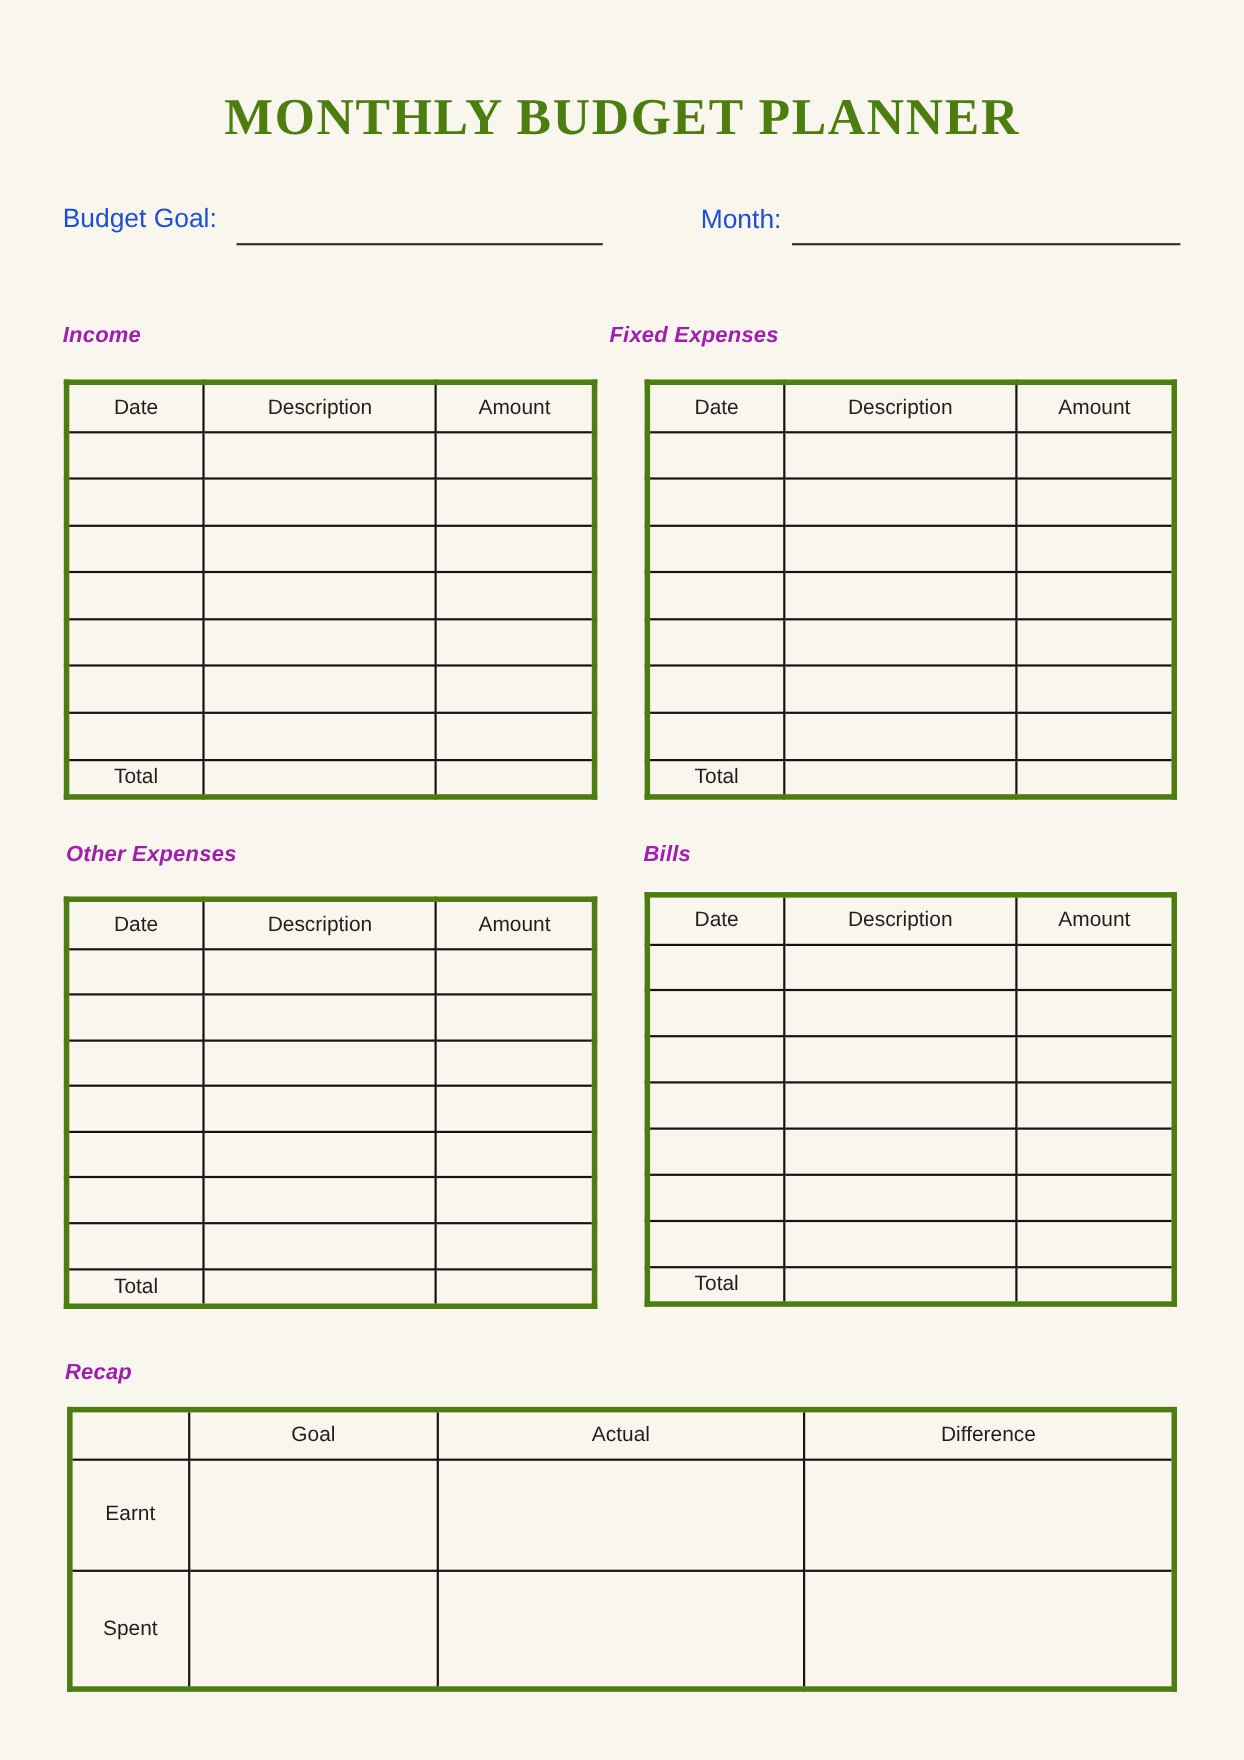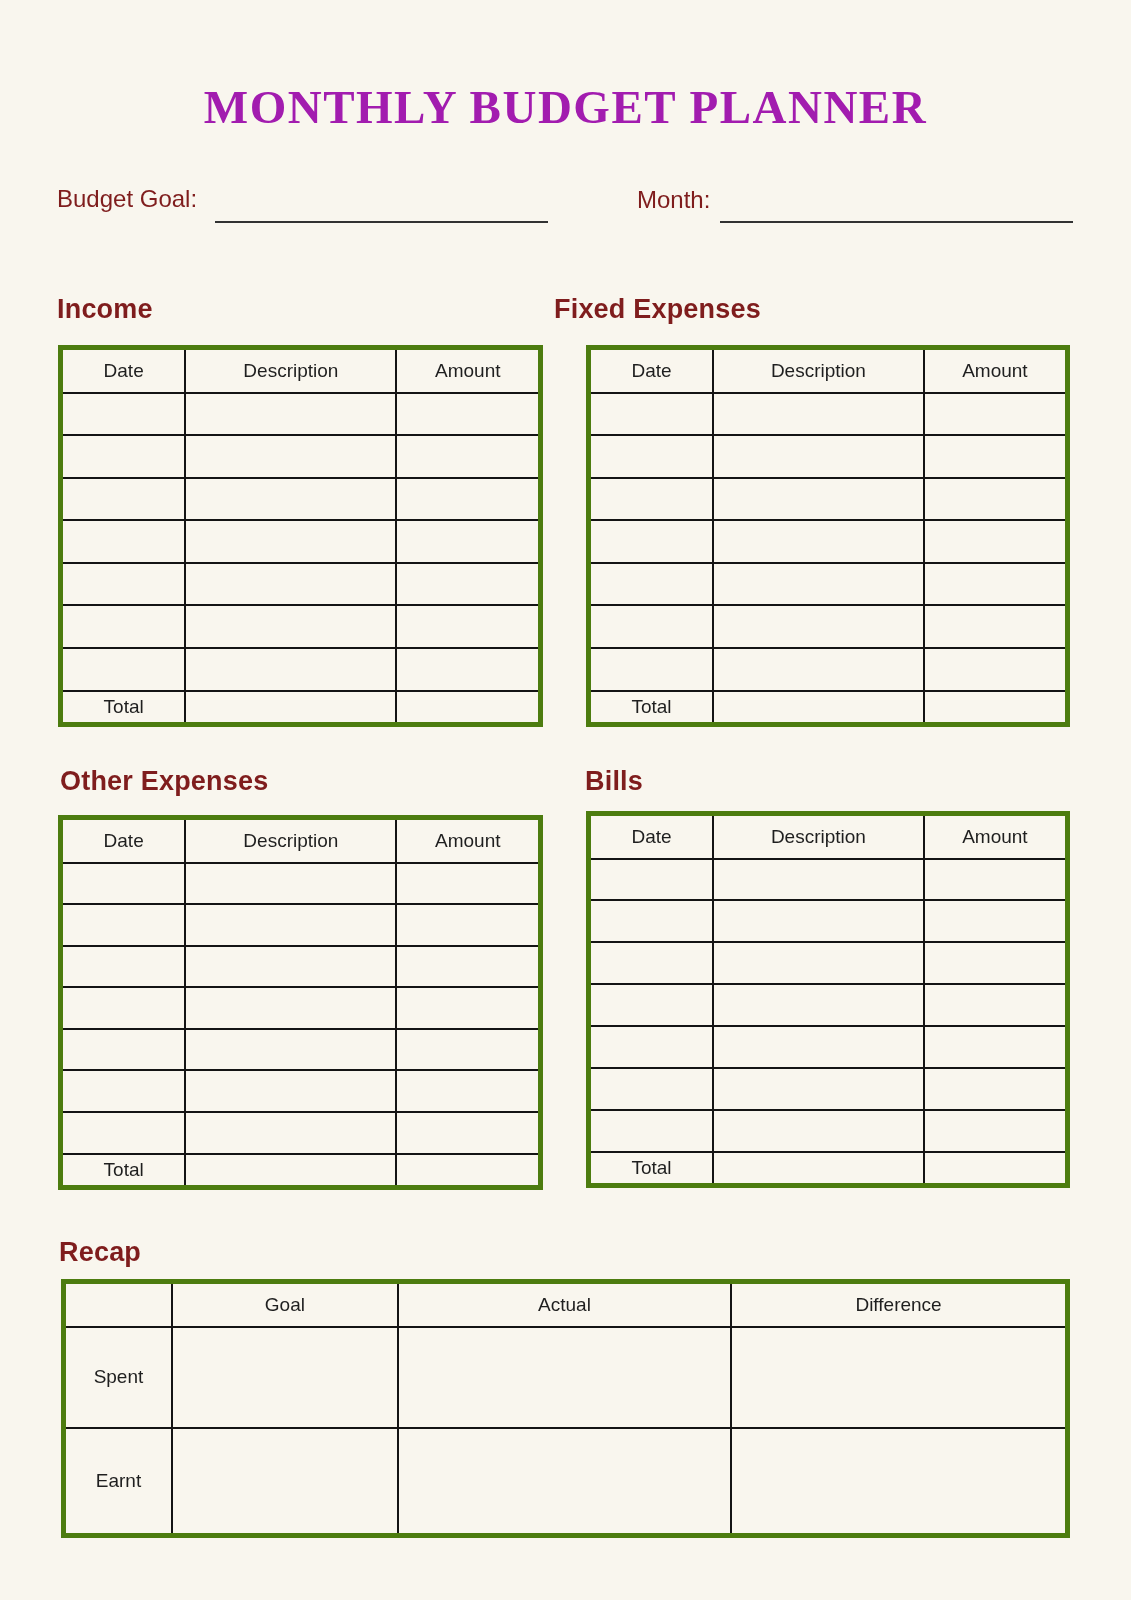--- a/index.html
+++ b/index.html
@@ -13,31 +13,32 @@
   }
   .abs { position: absolute; }
 
   .page-title {
     top: 80px; left: 0; width: 100%;
     text-align: center;
     font-family: "Liberation Serif", "DejaVu Serif", serif;
     font-weight: 600;
     font-size: 47px;
     letter-spacing: 1.5px;
+    color: #4d7c0f;
+  }
+
+  .field-label { font-size: 24px; color: #1d4ed8; white-space: nowrap; }
+  .field-line  { border-bottom: 2px solid #323232; height: 0; }
+
+  .section-title {
+    font-size: 20px;
+    font-weight: 700;
     color: #a21caf;
-  }
-
-  .field-label { font-size: 24px; color: #7f1d1d; white-space: nowrap; }
-  .field-line  { border-bottom: 2px solid #323232; height: 0; }
-
-  .section-title {
-    font-size: 27px;
-    font-weight: 700;
-    color: #7f1d1d;
     letter-spacing: 0.2px;
+    font-style: italic;
   }
 
   table {
     border-collapse: collapse;
     table-layout: fixed;
   }
   .grid-table { border: 5px solid #4d7c0f; }
   .grid-table th, .grid-table td {
     border: 2px solid #141414;
     font-size: 19px;
@@ -339,26 +340,26 @@
       <thead>
         <tr>
           <th></th>
           <th>Goal</th>
           <th>Actual</th>
           <th>Difference</th>
         </tr>
       </thead>
       <tbody>
         <tr>
+          <td>Earnt</td>
+          <td></td>
+          <td></td>
+          <td></td>
+        </tr>
+        <tr>
           <td>Spent</td>
           <td></td>
           <td></td>
           <td></td>
         </tr>
-        <tr>
-          <td>Earnt</td>
-          <td></td>
-          <td></td>
-          <td></td>
-        </tr>
       </tbody>
     </table>
 </div>
 
 </body></html>

